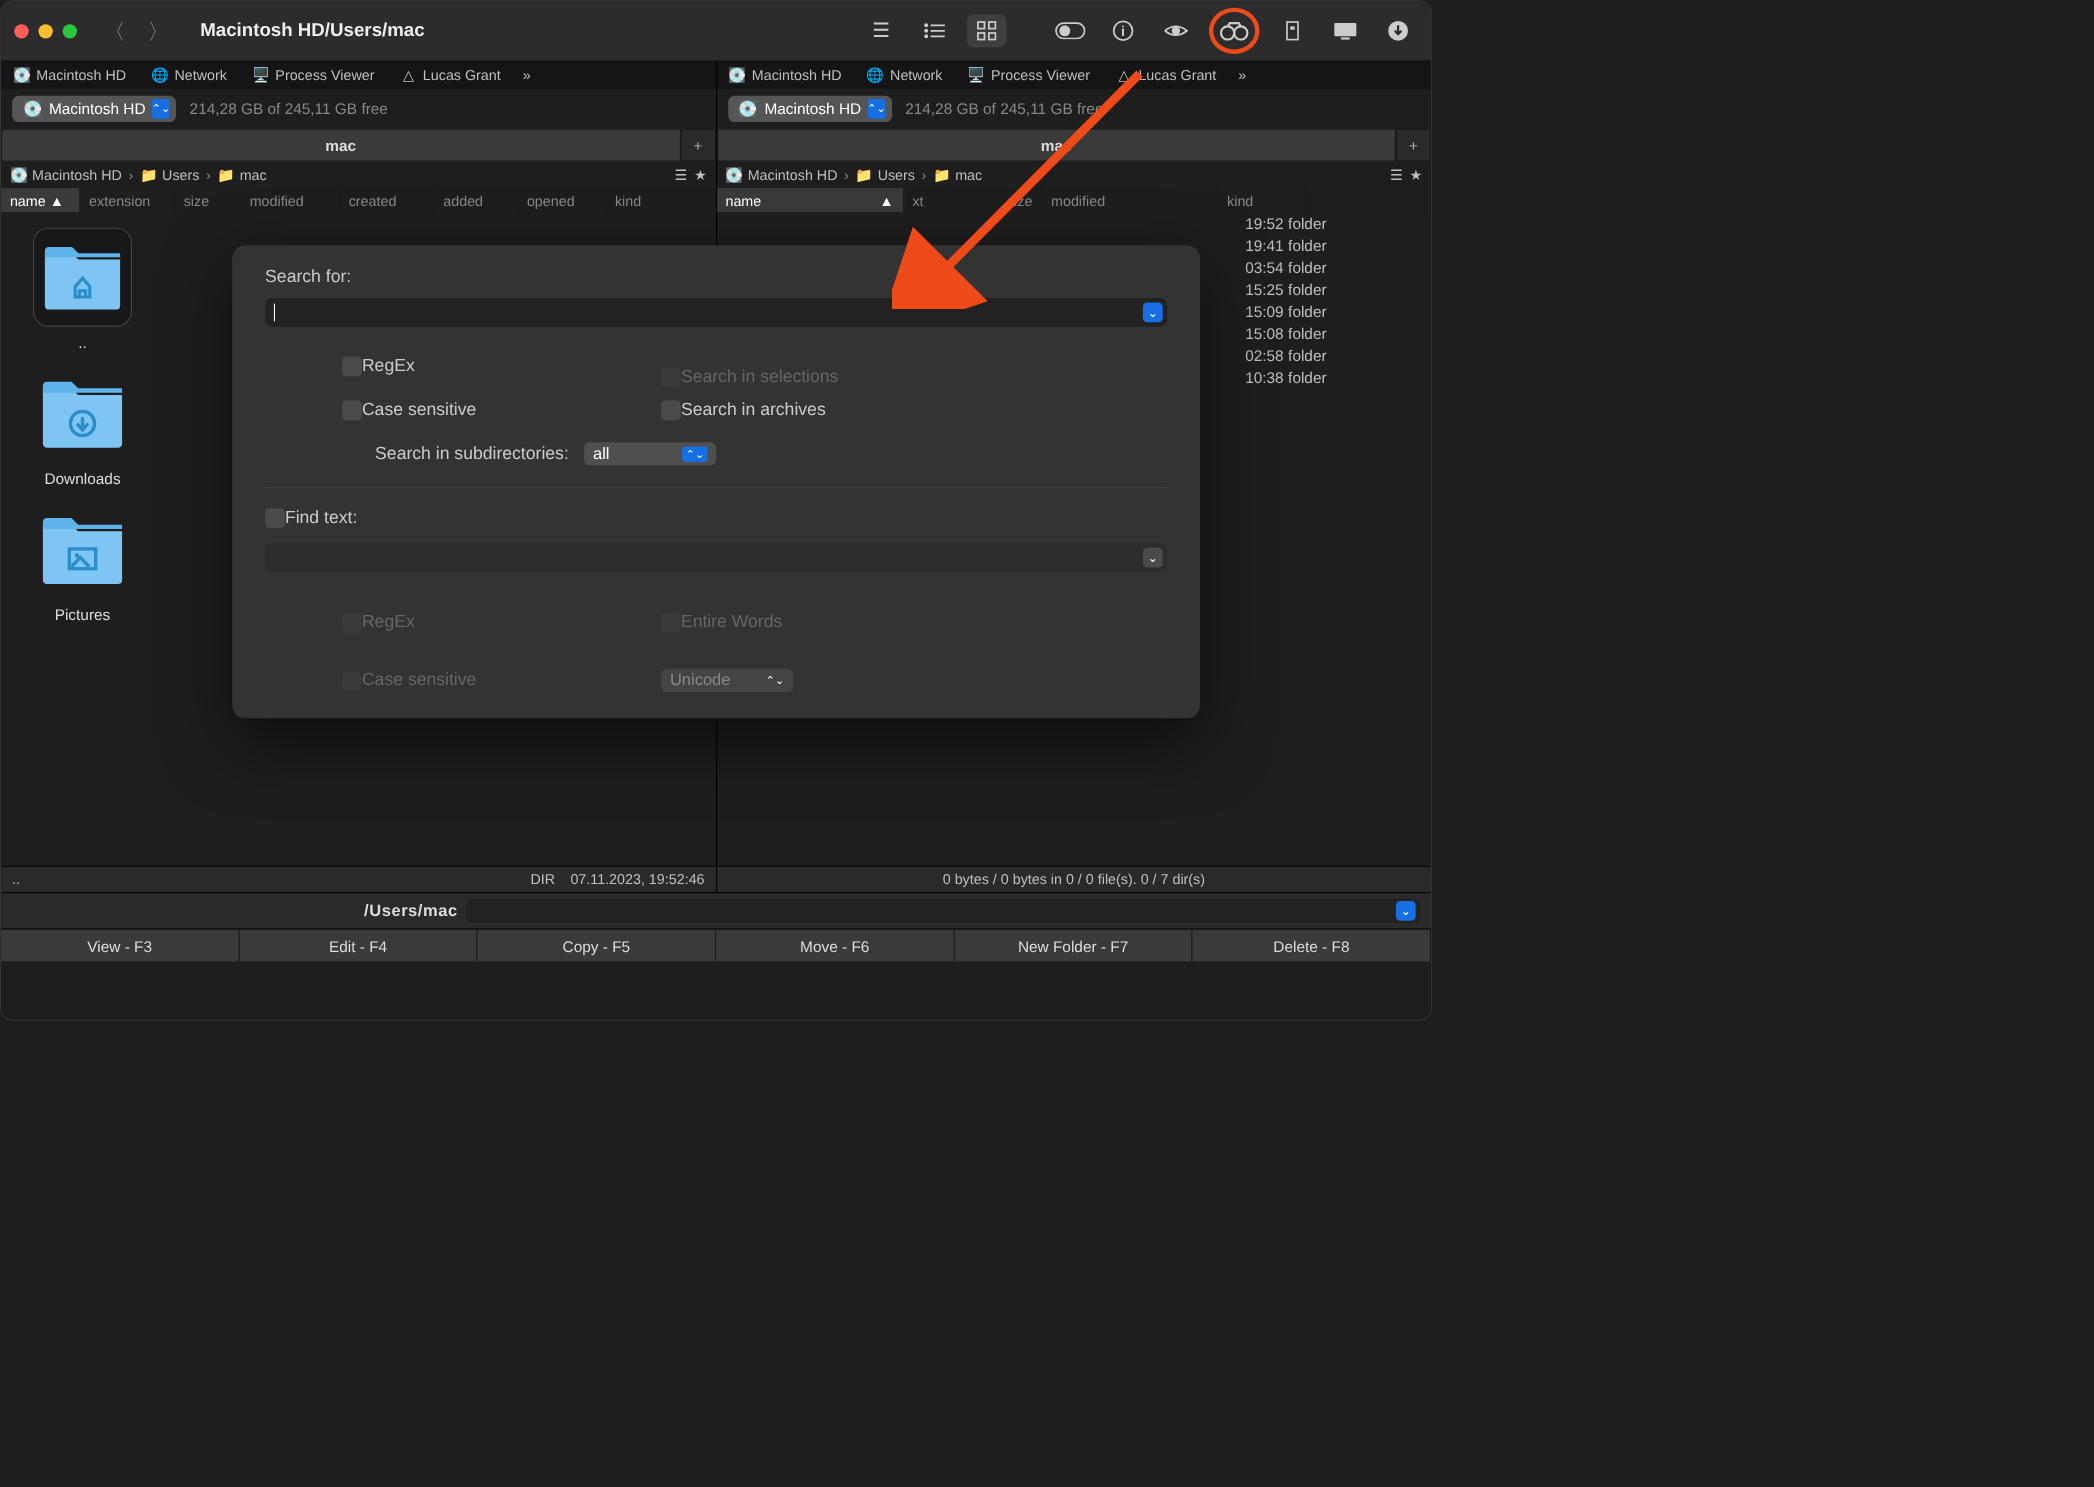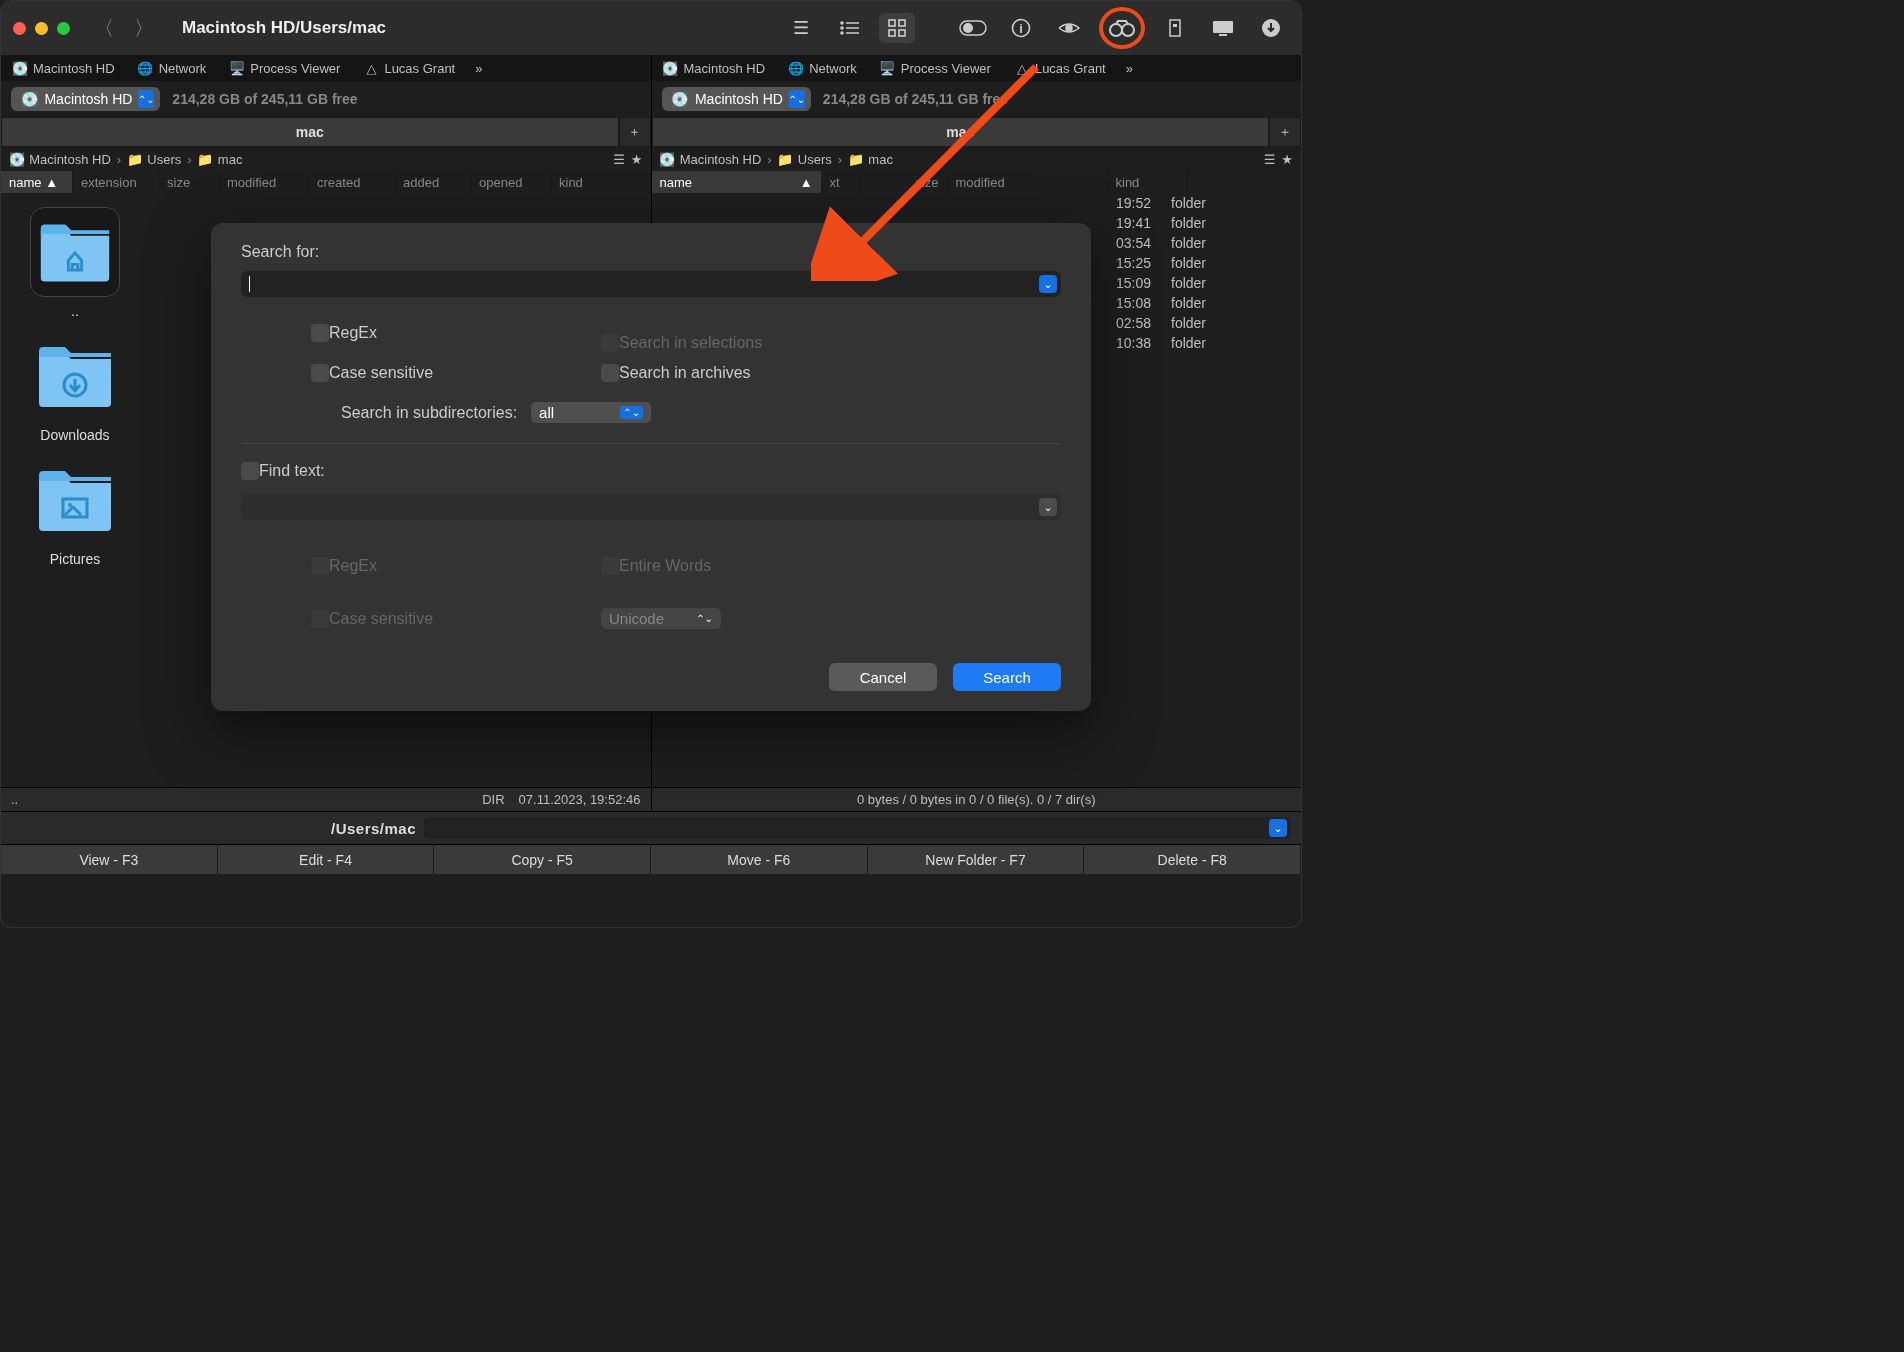--- a/index.html
+++ b/index.html
@@ -92,21 +92,21 @@
     border-radius: 6px; padding: 3px 6px 3px 10px;
     font-size: 14px;
   }
   .vol-btn .arrows {
     width: 16px; height: 18px;
     background: #176fe2;
     border-radius: 3px;
     display: flex; align-items: center; justify-content: center;
     color: #fff; font-size: 10px;
   }
-  .free-space { color: var(--text-dim); font-size: 14px; font-weight: bold; }
+  .free-space { color: var(--text-dim); font-size: 14px; }
 
   
   .mac-row { height: 30px; display: flex; }
   .mac-pane { flex: 1; display: flex; align-items: center; }
   .mac-pane + .mac-pane { border-left: 1px solid #000; }
   .mac-btn {
     flex: 1; display: flex; align-items: center; justify-content: center;
     background: #3a3a3a; border: 1px solid #1a1a1a;
     font-weight: 600; font-size: 14px; color: #ddd;
     height: 100%;
@@ -139,21 +139,21 @@
     width: 90px; height: 90px; margin: 0 auto;
     display: flex; align-items: center; justify-content: center;
     border-radius: 10px;
   }
   .big-item.sel .bi-icon { background: #181818; border-radius: 14px; padding: 6px; border: 1px solid #444; }
   .big-item .lbl { margin-top: 6px; font-size: 14px; color: #ddd; }
   .folder-svg { width: 80px; height: 66px; }
 
   .detail-list { font-size: 14px; }
   .detail-row { display: grid; grid-template-columns: 1fr 80px 120px; padding: 2px 10px; }
-  .detail-row span:nth-child(2) { text-align: right; padding-right: 20px; }
+  .detail-row span:nth-child(2) { text-align: right; padding-right: 4px; }
 
   
   .status-row { height: 24px; display: flex; background: #2a2a2a; font-size: 13px; border-top: 1px solid #000; }
   .status-pane { flex: 1; display: flex; align-items: center; padding: 0 10px; }
   .status-pane + .status-pane { border-left: 1px solid #000; }
   .path-row { height: 30px; display: flex; align-items: center; background: #2a2a2a; padding: 16px 10px; gap: 8px; border-top: 1px solid #000; }
   .path-input { flex: 1; height: 22px; background: #222; border-radius: 4px; }
 
   
   .fkeys { height: 30px; display: flex; background: #3a3a3a; border-top: 1px solid #000; }
@@ -592,24 +592,20 @@
           <span>Case sensitive</span>
         </div>
       <div class="opt disabled">
         <div class="sel-btn disabled">
           <span>Unicode</span>
           <span class="arrs">⌃⌄</span>
         </div>
       </div>
     </div>
 
-    <div class="dlg-buttons">
-      <div class="btn btn-gray">Cancel</div>
-      <div class="btn btn-blue">Search</div>
-    </div>
   </div>
 
   <svg class="arrow-anno" width="260" height="220">
     <defs>
       <marker id="ah" markerWidth="14" markerHeight="14" refX="3" refY="6" orient="auto">
         <path d="M0 0 L12 6 L0 12 Z" fill="#ef4a1a"></path>
       </marker>
     </defs>
     <line x1="225" y1="6" x2="36" y2="196" stroke="#ef4a1a" stroke-width="8" marker-end="url(#ah)"></line>
   </svg>

